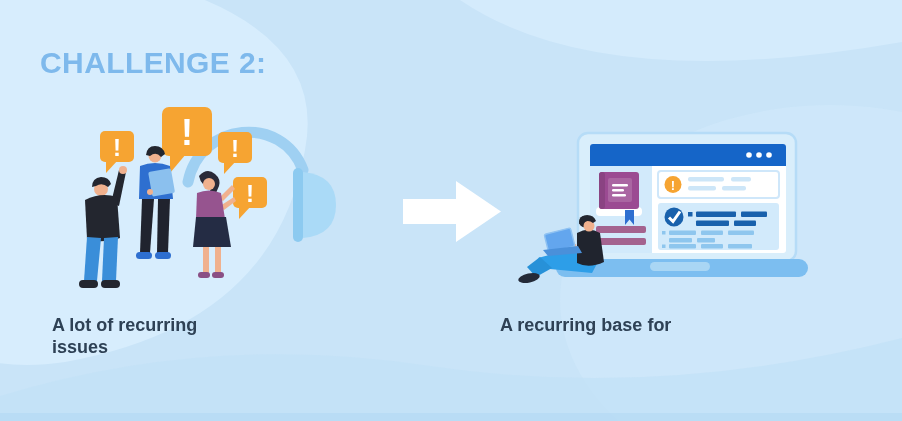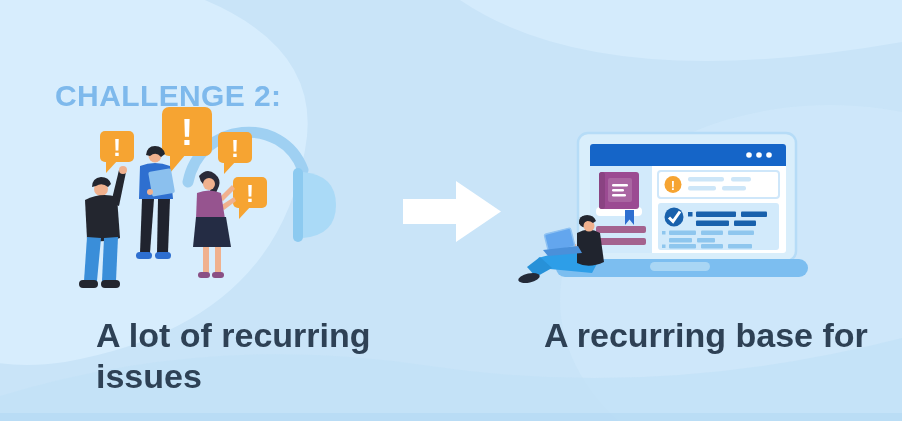--- a/index.html
+++ b/index.html
@@ -6,25 +6,25 @@
   .canvas{
     position:relative;width:902px;height:421px;overflow:hidden;
     font-family:"Liberation Sans",sans-serif;
     background:linear-gradient(105deg,#c6e2f7 0%,#cde7fa 55%,#d2eafc 100%);
   }
   .bg{position:absolute;left:0;top:0;width:902px;height:421px;}
   .heading{
     position:absolute;top:46px;font-size:30px;font-weight:800;
     color:#7eb9ec;letter-spacing:.4px;white-space:nowrap;
   }
-  .heading.ch{left:55px;margin-top:33px;}
+  .heading.ch{left:40px;}
   .heading.tp{left:500px;}
   .caption{
-    position:absolute;top:315px;font-size:34px;font-weight:700;
-    color:#2e4155;line-height:1.22;margin-left:44px;
+    position:absolute;top:315px;font-size:18px;font-weight:700;
+    color:#2e4155;line-height:1.22;
   }
   .caption.ch{left:52px;}
   .caption.tp{left:500px;}
   .illo{position:absolute;}
   .bubble-txt{
     fill:#ffffff;font-weight:800;text-anchor:middle;dominant-baseline:central;
     font-family:"Liberation Sans",sans-serif;
   }
 </style>
 </head>

